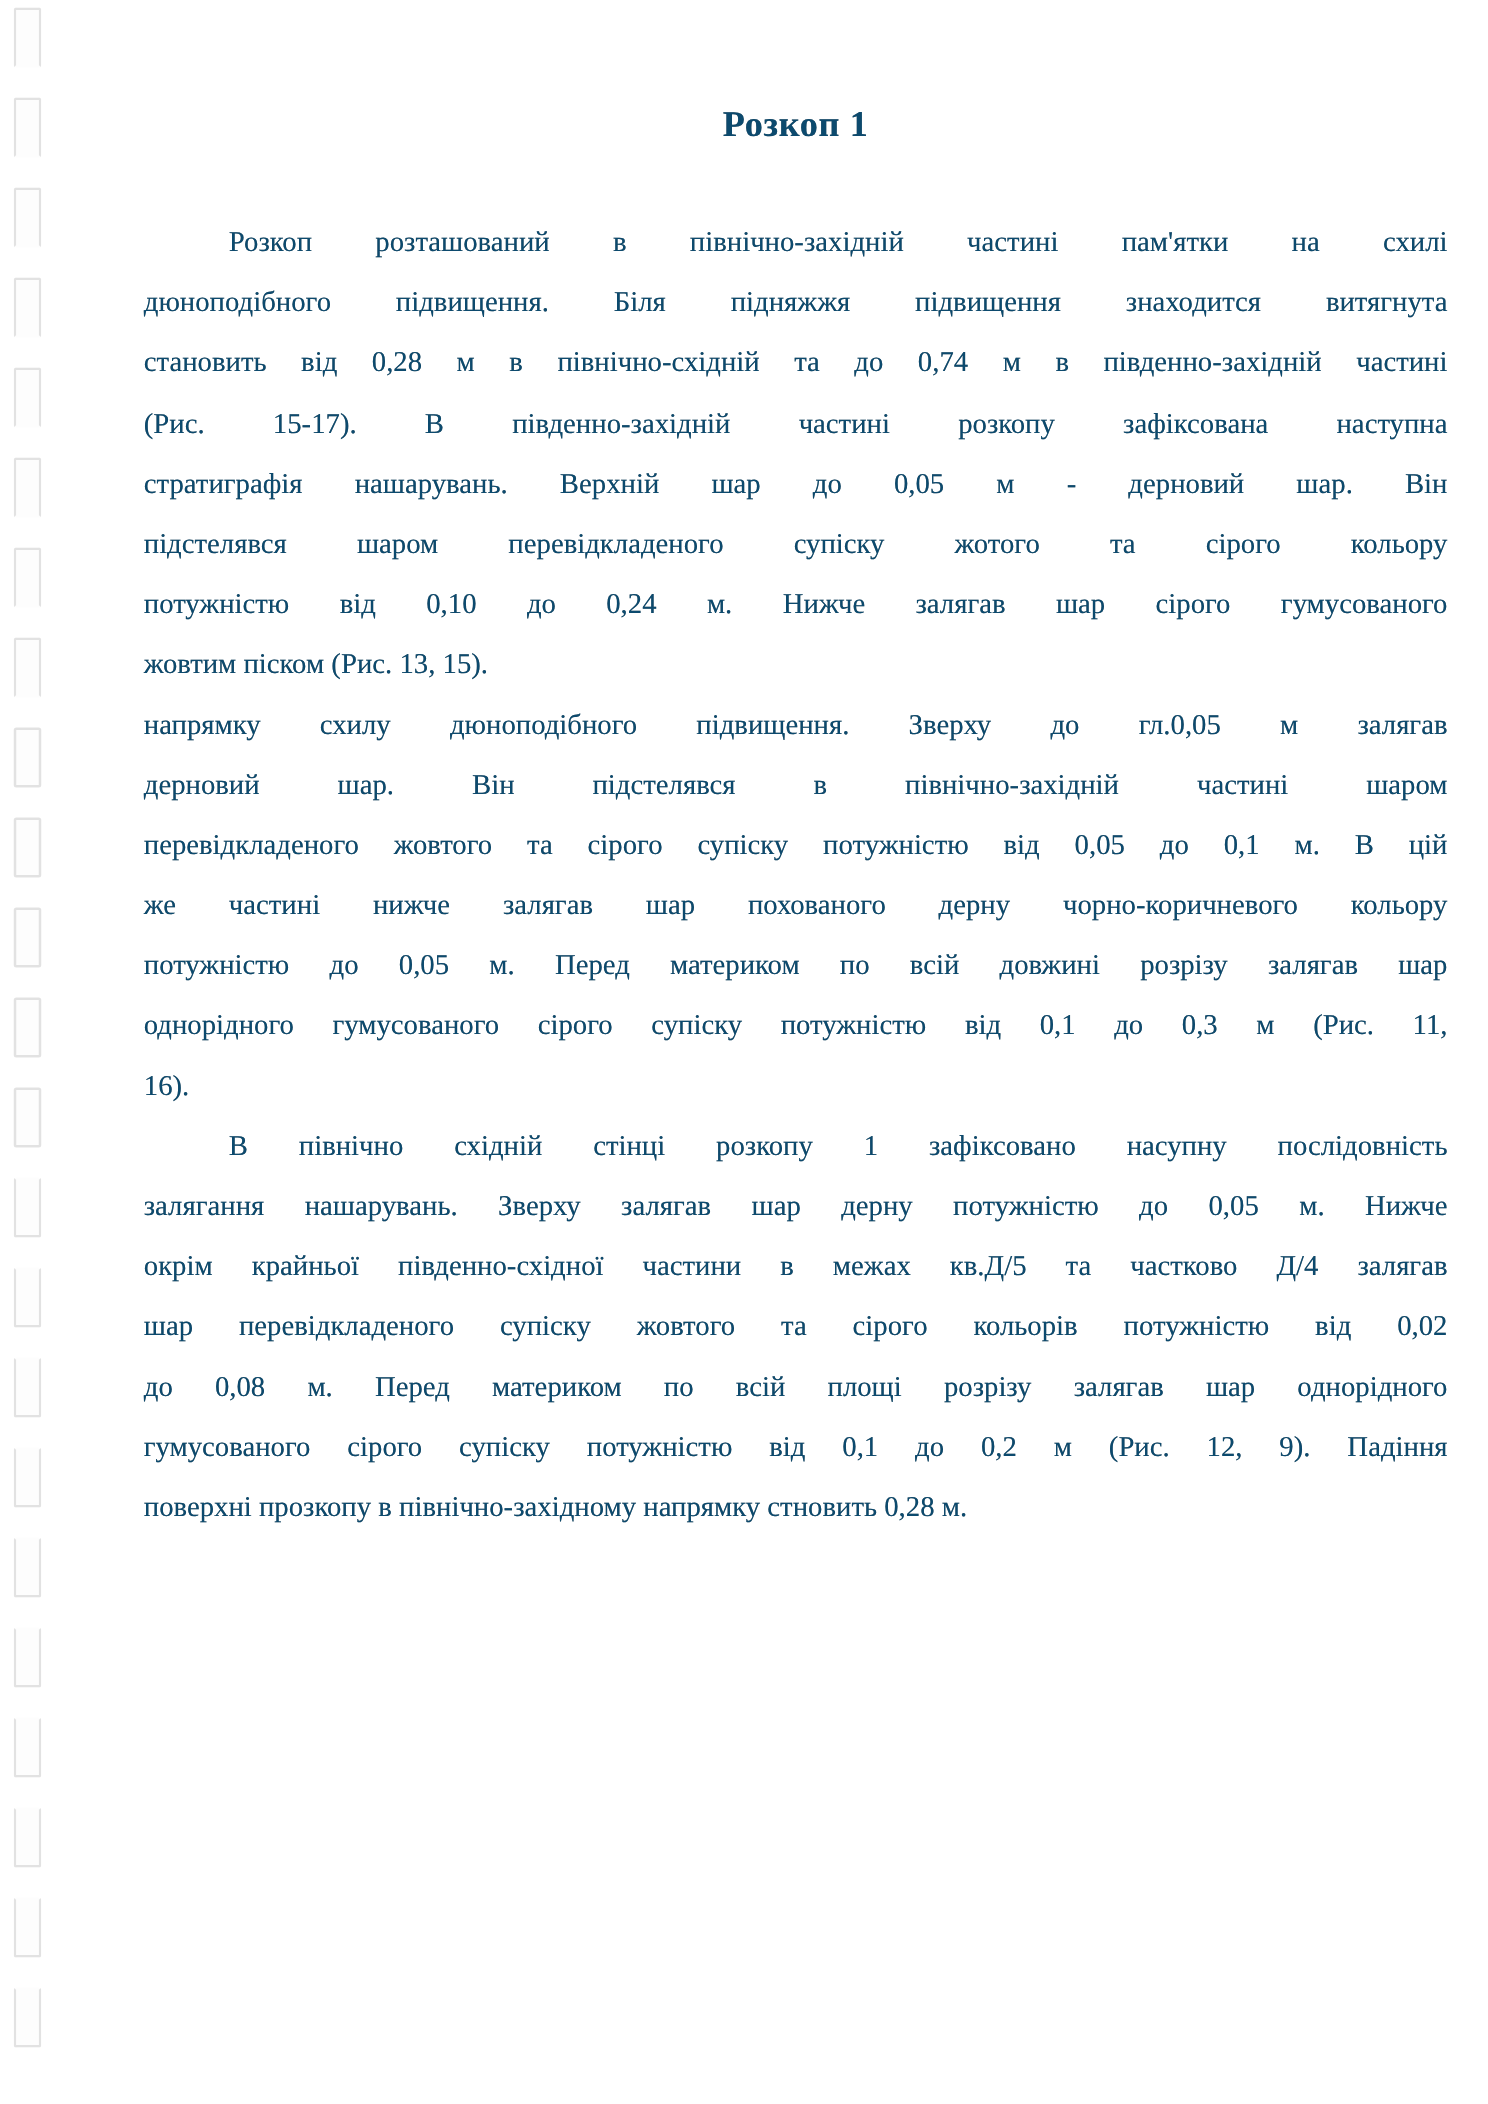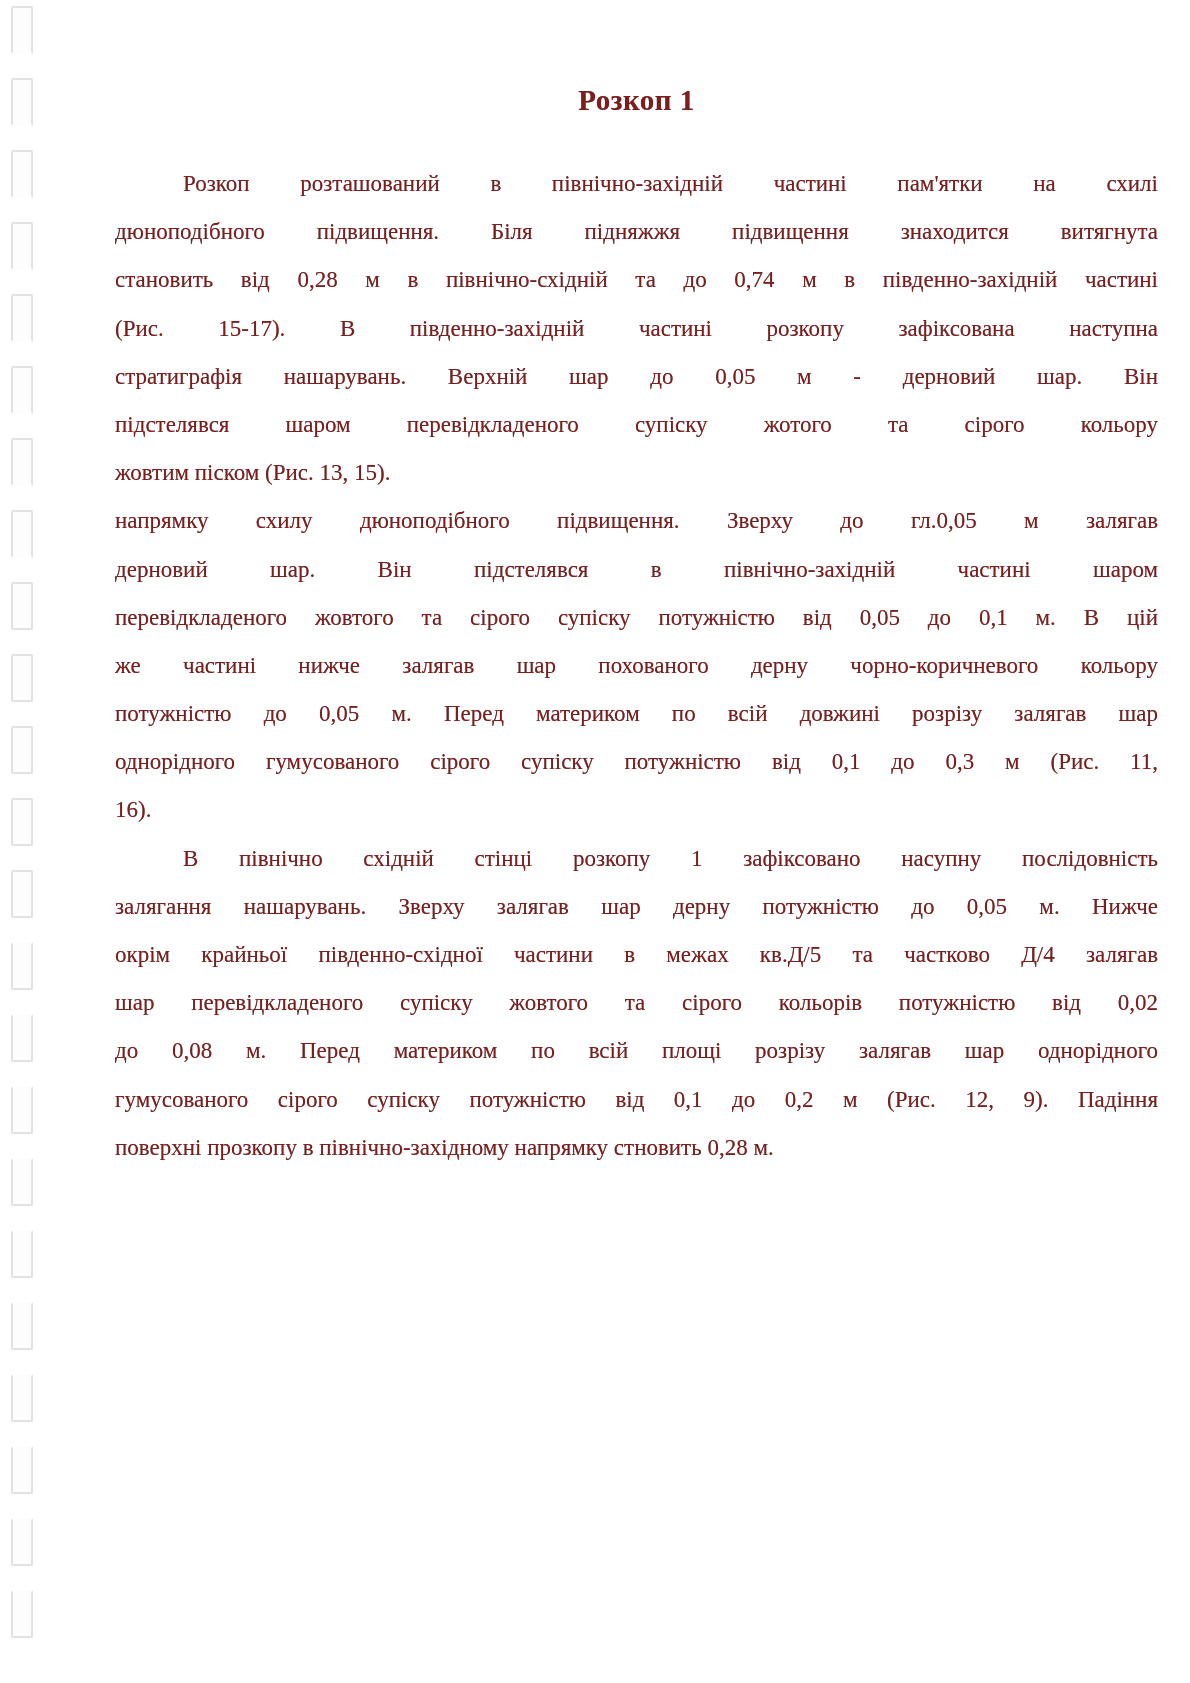--- a/index.html
+++ b/index.html
@@ -3,21 +3,21 @@
 <meta charset="utf-8">
 <style>
   html,body{margin:0;padding:0;background:#ffffff;}
   .page{
     position:relative;
     width:1190px;
     height:1683px;
     background:#ffffff;
     overflow:hidden;
     font-family:"Liberation Serif", serif;
-    color:#7f1d1d;
+    color:#0c4a6e;
   }
   
   .hole{
     position:absolute;
     left:11px;
     width:18px;
     height:44px;
     border:2px solid #dcdcdc;
     border-radius:2px;
     opacity:.8;
@@ -31,21 +31,21 @@
     left:115px;
     width:1043px;
     text-align:center;
     font-size:29px;
     font-weight:bold;
     letter-spacing:.5px;
     text-shadow:0 0 .5px rgba(25,25,25,.55);
   }
   .doc-body{
     position:absolute;
-    top:160px;
+    top:170px;
     left:115px;
     width:1043px;
     font-size:23px;
     line-height:48.2px;
     text-shadow:0 0 .5px rgba(25,25,25,.5);
   }
   .line{
     text-align:justify;
     text-align-last:justify;
     height:48.2px;
@@ -85,20 +85,21 @@
     </div>
   <div class="doc-title">Розкоп 1</div>
   <div class="doc-body" id="doc-body">
       <div>
         <div class="line p-first">Розкоп розташований в північно-західній частині пам'ятки на схилі</div>
         <div class="line">дюноподібного підвищення. Біля підняжжя підвищення знаходится витягнута</div>
         <div class="line">становить від 0,28 м в північно-східній та до 0,74 м в південно-західній частині</div>
         <div class="line">(Рис. 15-17). В південно-західній частині розкопу зафіксована наступна</div>
         <div class="line">стратиграфія нашарувань. Верхній шар до 0,05 м - дерновий шар. Він</div>
         <div class="line">підстелявся шаром перевідкладеного супіску жотого та сірого кольору</div>
+        <div class="line">потужністю від 0,10 до 0,24 м. Нижче залягав шар сірого гумусованого</div>
         <div class="line p-last">жовтим піском (Рис. 13, 15).</div>
       </div>
       <div>
         <div class="line">напрямку схилу дюноподібного підвищення. Зверху до гл.0,05 м залягав</div>
         <div class="line">дерновий шар. Він підстелявся в північно-західній частині шаром</div>
         <div class="line">перевідкладеного жовтого та сірого супіску потужністю від 0,05 до 0,1 м. В цій</div>
         <div class="line">же частині нижче залягав шар похованого дерну чорно-коричневого кольору</div>
         <div class="line">потужністю до 0,05 м. Перед материком по всій довжині розрізу залягав шар</div>
         <div class="line">однорідного гумусованого сірого супіску потужністю від 0,1 до 0,3 м (Рис. 11,</div>
         <div class="line p-last">16).</div>

